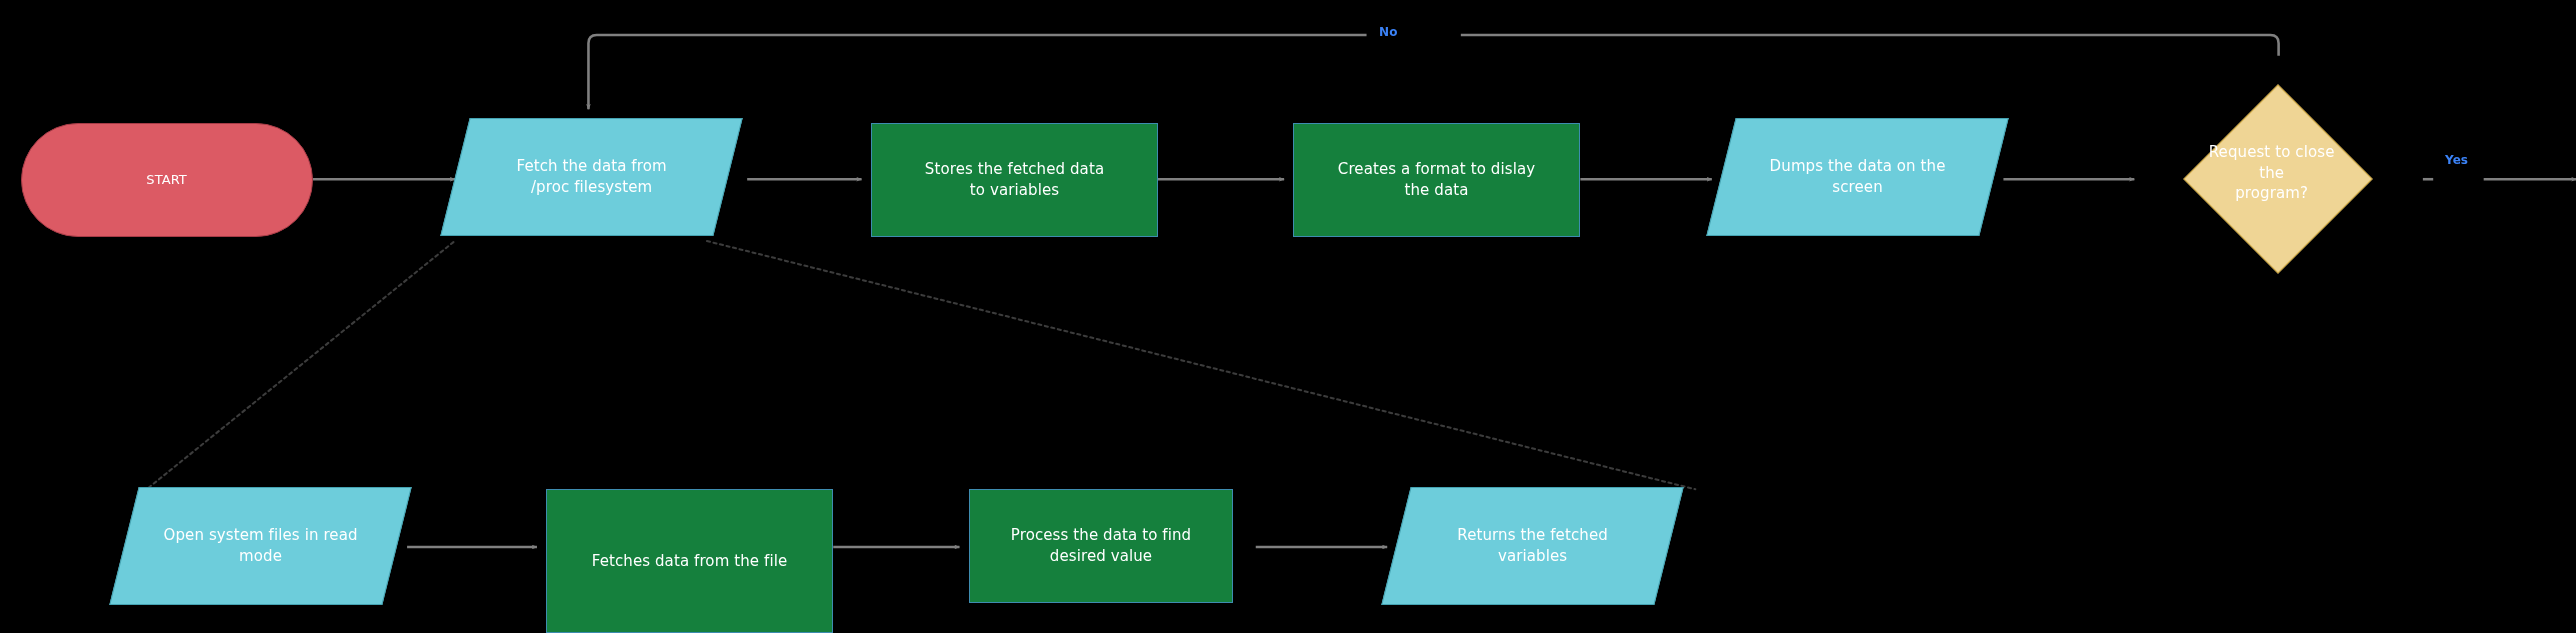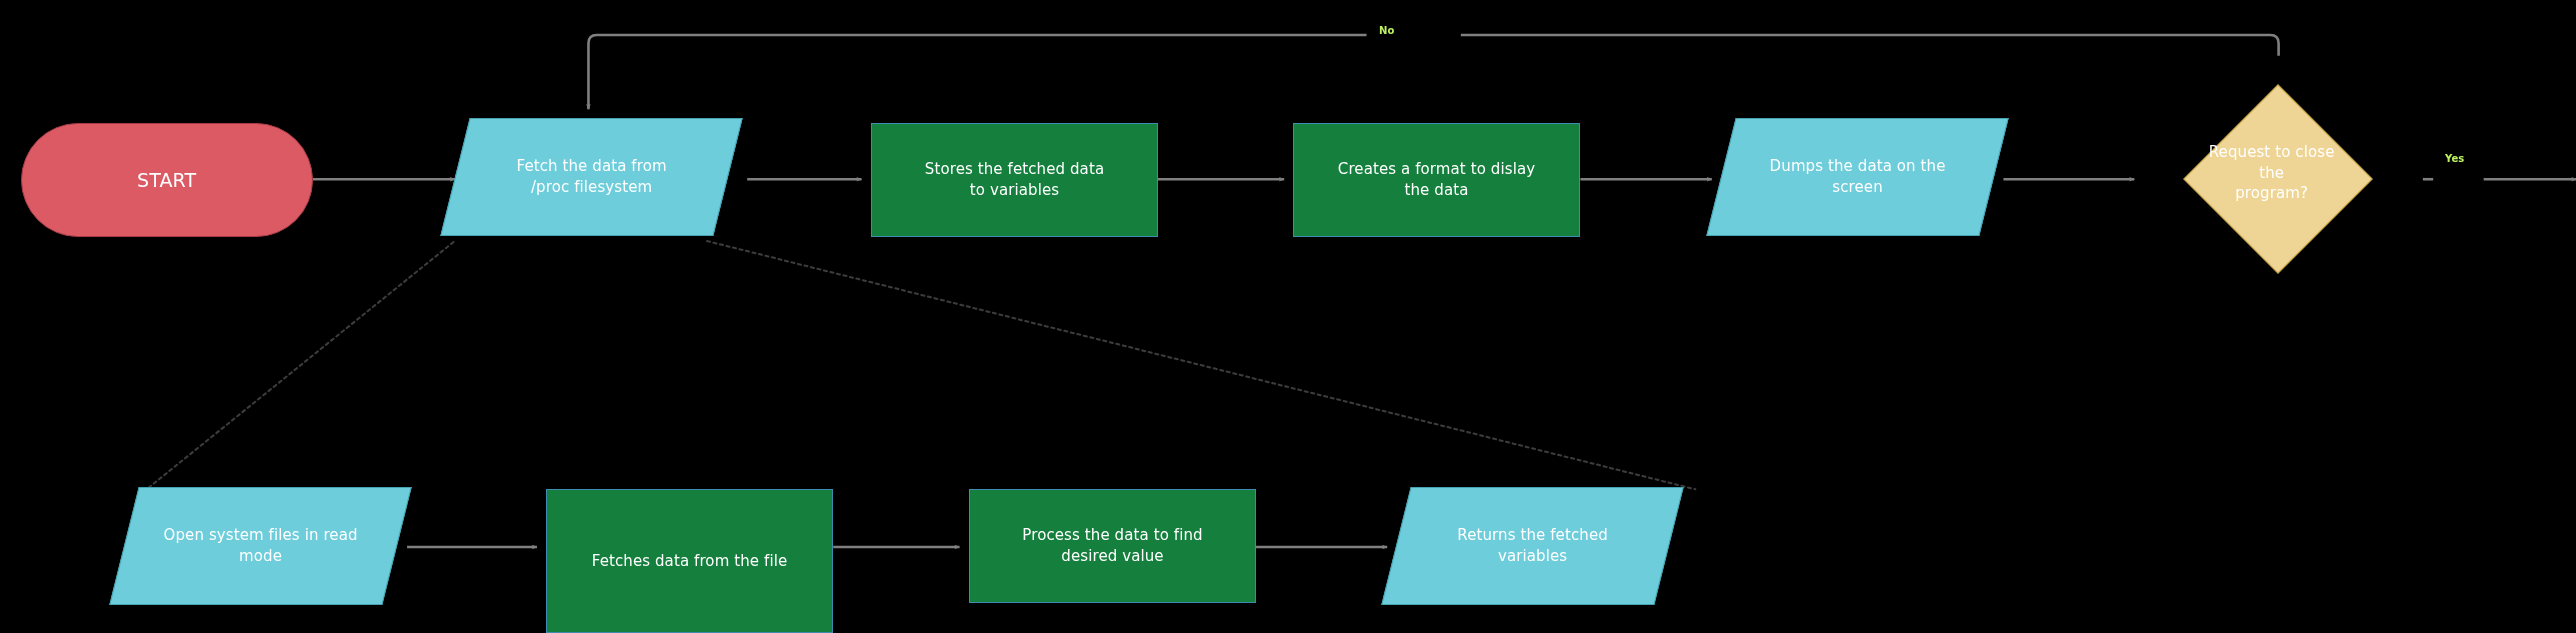--- a/index.html
+++ b/index.html
@@ -28,21 +28,21 @@
     white-space:pre-line;
     font-weight:400;
     letter-spacing:0.1px;
   }
 
   
   .terminator{
     background:#DC5A64;
     border:1.5px solid #A63B46;
     border-radius:515px;
-    font-size:19px;
+    font-size:13px;
     font-weight:700;
     letter-spacing:0.5px;
   }
 
   
   .process{
     background:#15803d;
     border:1px solid #3E8CB0;
     font-size:15px;
     justify-content:center;
@@ -69,22 +69,22 @@
   .decision .lbl{
     transform:rotate(-45deg);
     width:170px;
     font-size:15px;
     margin-left:-18px;
   }
 
   
   .edge-label{
     position:absolute;
-    color:#bef264;
-    font-size:10px;
+    color:#3b82f6;
+    font-size:12px;
     font-weight:700;
     background:#000000;
     padding:0 4.1px;
     line-height:1;
     white-space:nowrap;
   }
 </style>
 </head>
 <body>
 
@@ -159,21 +159,21 @@
 
   <div class="node parallelogram" style="left:124px;top:487px;width:273px;height:118px;">
     <span class="lbl">Open system files in read
 mode</span>
   </div>
 
   <div class="node process" style="left:546px;top:489px;width:287px;height:144px;">
     <span class="lbl">Fetches data from the file</span>
   </div>
 
-  <div class="node process" style="left:969px;top:489px;width:287px;height:114px;">
+  <div class="node process" style="left:969px;top:489px;width:264px;height:114px;">
     <span class="lbl">Process the data to find
 desired value</span>
   </div>
 
   <div class="node parallelogram" style="left:1396px;top:487px;width:273px;height:118px;">
     <span class="lbl">Returns the fetched
 variables</span>
   </div>
 
   <svg style="position:absolute;left:0;top:0;width:2865px;height:633px;pointer-events:none;" viewBox="0 0 5560 1229" preserveAspectRatio="none">

